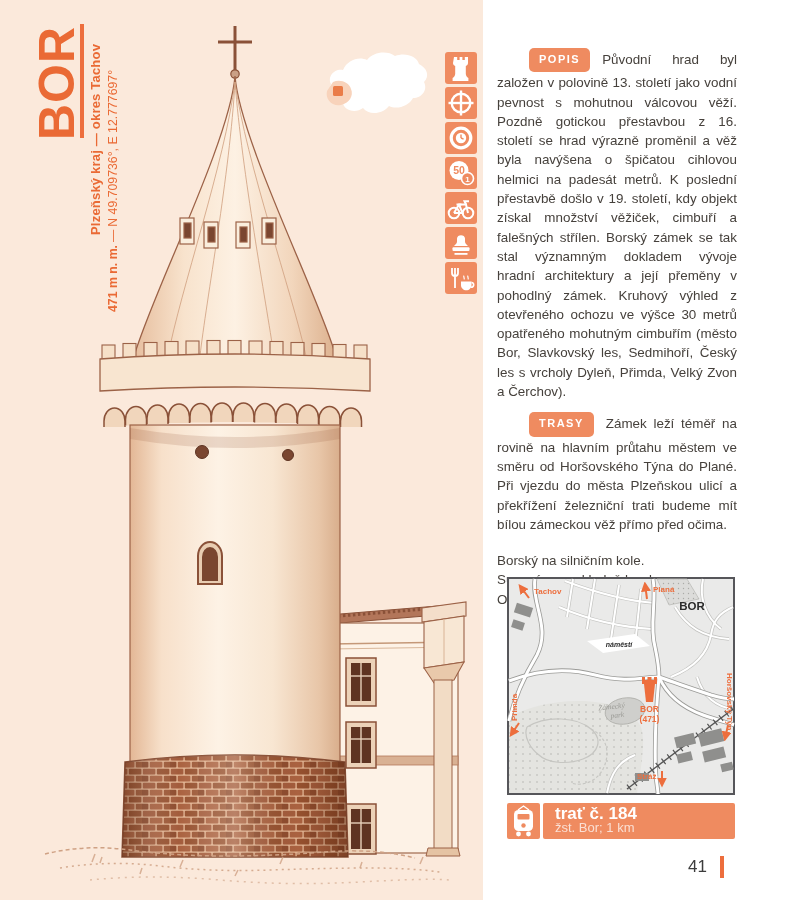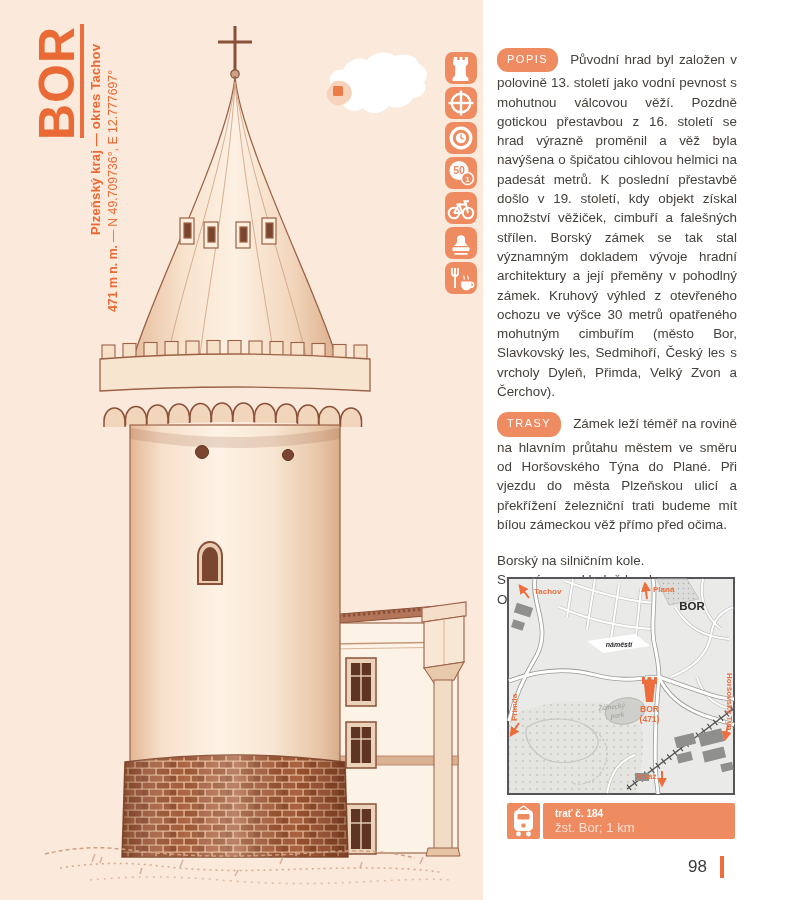--- a/index.html
+++ b/index.html
@@ -14,39 +14,39 @@
            transform:rotate(-90deg);transform-origin:0 0;white-space:nowrap;}
   .v-rule{position:absolute;left:80px;top:24px;width:3.5px;height:114px;background:#ED6E3D;}
   .v-line{position:absolute;transform:rotate(-90deg);transform-origin:0 0;white-space:nowrap;
           color:#EA6A35;}
   .v-region{left:88px;top:235px;width:185px;font-size:13px;font-weight:bold;letter-spacing:.2px;}
   .v-coords{left:106px;top:312px;width:262px;font-size:12.3px;}
   .v-coords .b{font-weight:bold;}
   .v-coords .sep{margin:0 3px;}
   
   .icon-col{position:absolute;left:445px;top:52px;width:32px;}
-  .am-icon{width:32px;height:32px;margin-bottom:3px;background:#EF8B60;border-radius:8px;}
+  .am-icon{width:32px;height:32px;margin-bottom:3px;background:#EF8B60;border-radius:3px;}
   .am-icon svg{display:block;}
   
   .content{position:absolute;left:497px;top:0;width:240px;color:#46413C;}
   .para{margin:0;font-size:13.4px;line-height:19.3px;text-align:justify;}
   .para.first{margin-top:49px;}
   .para.second{margin-top:12px;}
-  .badge{display:inline-block;background:#EF8B60;color:#ffffff;font-weight:normal;
-         font-size:11px;letter-spacing:1.5px;padding:2px 10px 3px;border-radius:11px;
-         margin-right:12px;transform:translateY(-1px);}
+  .badge{display:inline-block;background:#EF8B60;color:#ffffff;font-weight:bold;
+         font-size:11px;letter-spacing:1.5px;padding:2px 10px 3px;border-radius:5px;
+         margin-right:12px;transform:translateY(-1px);margin-left:32px;}
   .notes{margin-top:17px;font-size:13.4px;line-height:19.3px;}
   
   .map-block{position:absolute;left:507px;top:577px;width:228px;}
   .map-svg{display:block;}
   .rail-bar{display:flex;margin-top:8px;height:36px;}
   .rail-icon{width:33px;height:36px;background:#EF8B60;border-radius:2px;flex:0 0 33px;}
   .rail-text{flex:1;margin-left:3px;background:#EF8B60;border-radius:2px;height:36px;
              box-sizing:border-box;padding:4px 0 0 12px;}
-  .rail-line{color:#ffffff;font-weight:bold;font-size:10px;line-height:14px;}
+  .rail-line{color:#ffffff;font-weight:bold;font-size:17px;line-height:14px;}
   .rail-station{color:rgba(255,255,255,.72);font-size:13px;line-height:14px;}
   
   .page-num{position:absolute;left:688px;top:856px;display:flex;align-items:center;}
   .page-num .num{font-size:17px;color:#3C3C3C;}
   .page-num .bar{display:inline-block;width:4px;height:22px;background:#ED6E3D;margin-left:13px;}
 </style>
 </head>
 <body>
 
 <div class="page">
@@ -411,17 +411,17 @@
         </svg>
       </div>
       <div class="rail-text">
         <div class="rail-line">trať č. 184</div>
         <div class="rail-station">žst. Bor; 1 km</div>
       </div>
     </div>
   </div>
 
   <div class="page-num">
-    <span class="num">98</span>
+    <span class="num">41</span>
     <span class="bar"></span>
   </div>
 
 </div>
 
 </body></html>

